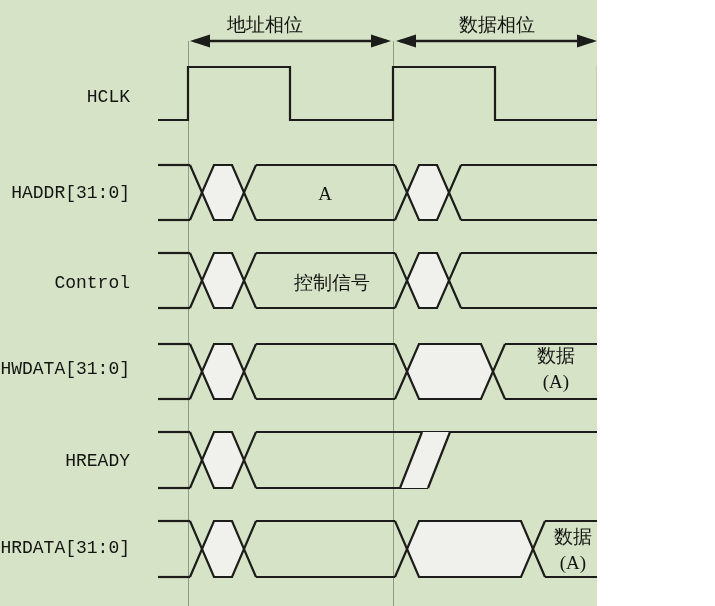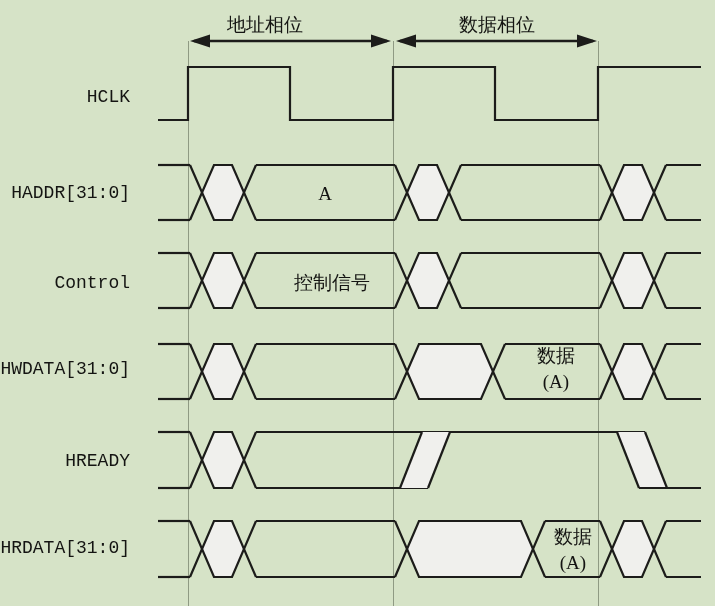--- a/index.html
+++ b/index.html
@@ -1,17 +1,17 @@
 <!DOCTYPE html>
 <html><head>
 <meta charset="utf-8">
 <style>
   html,body{margin:0;padding:0;}
   body{font-family:"Liberation Serif", serif;}
-  #stage{position:relative;width:715px;height:606px;overflow:hidden;}
+  #stage{position:relative;width:597px;height:606px;overflow:hidden;}
   svg{display:block;}
   text{user-select:none;}
   .sig-name{font-family:"Liberation Mono","DejaVu Sans Mono",monospace;font-size:18px;}
   .phase-label{font-family:"Liberation Serif","DejaVu Serif",serif;font-size:19px;}
   .val-label{font-family:"Liberation Serif","DejaVu Serif",serif;font-size:19px;}
 </style>
 </head>
 <body>
 
 <div id="stage">

